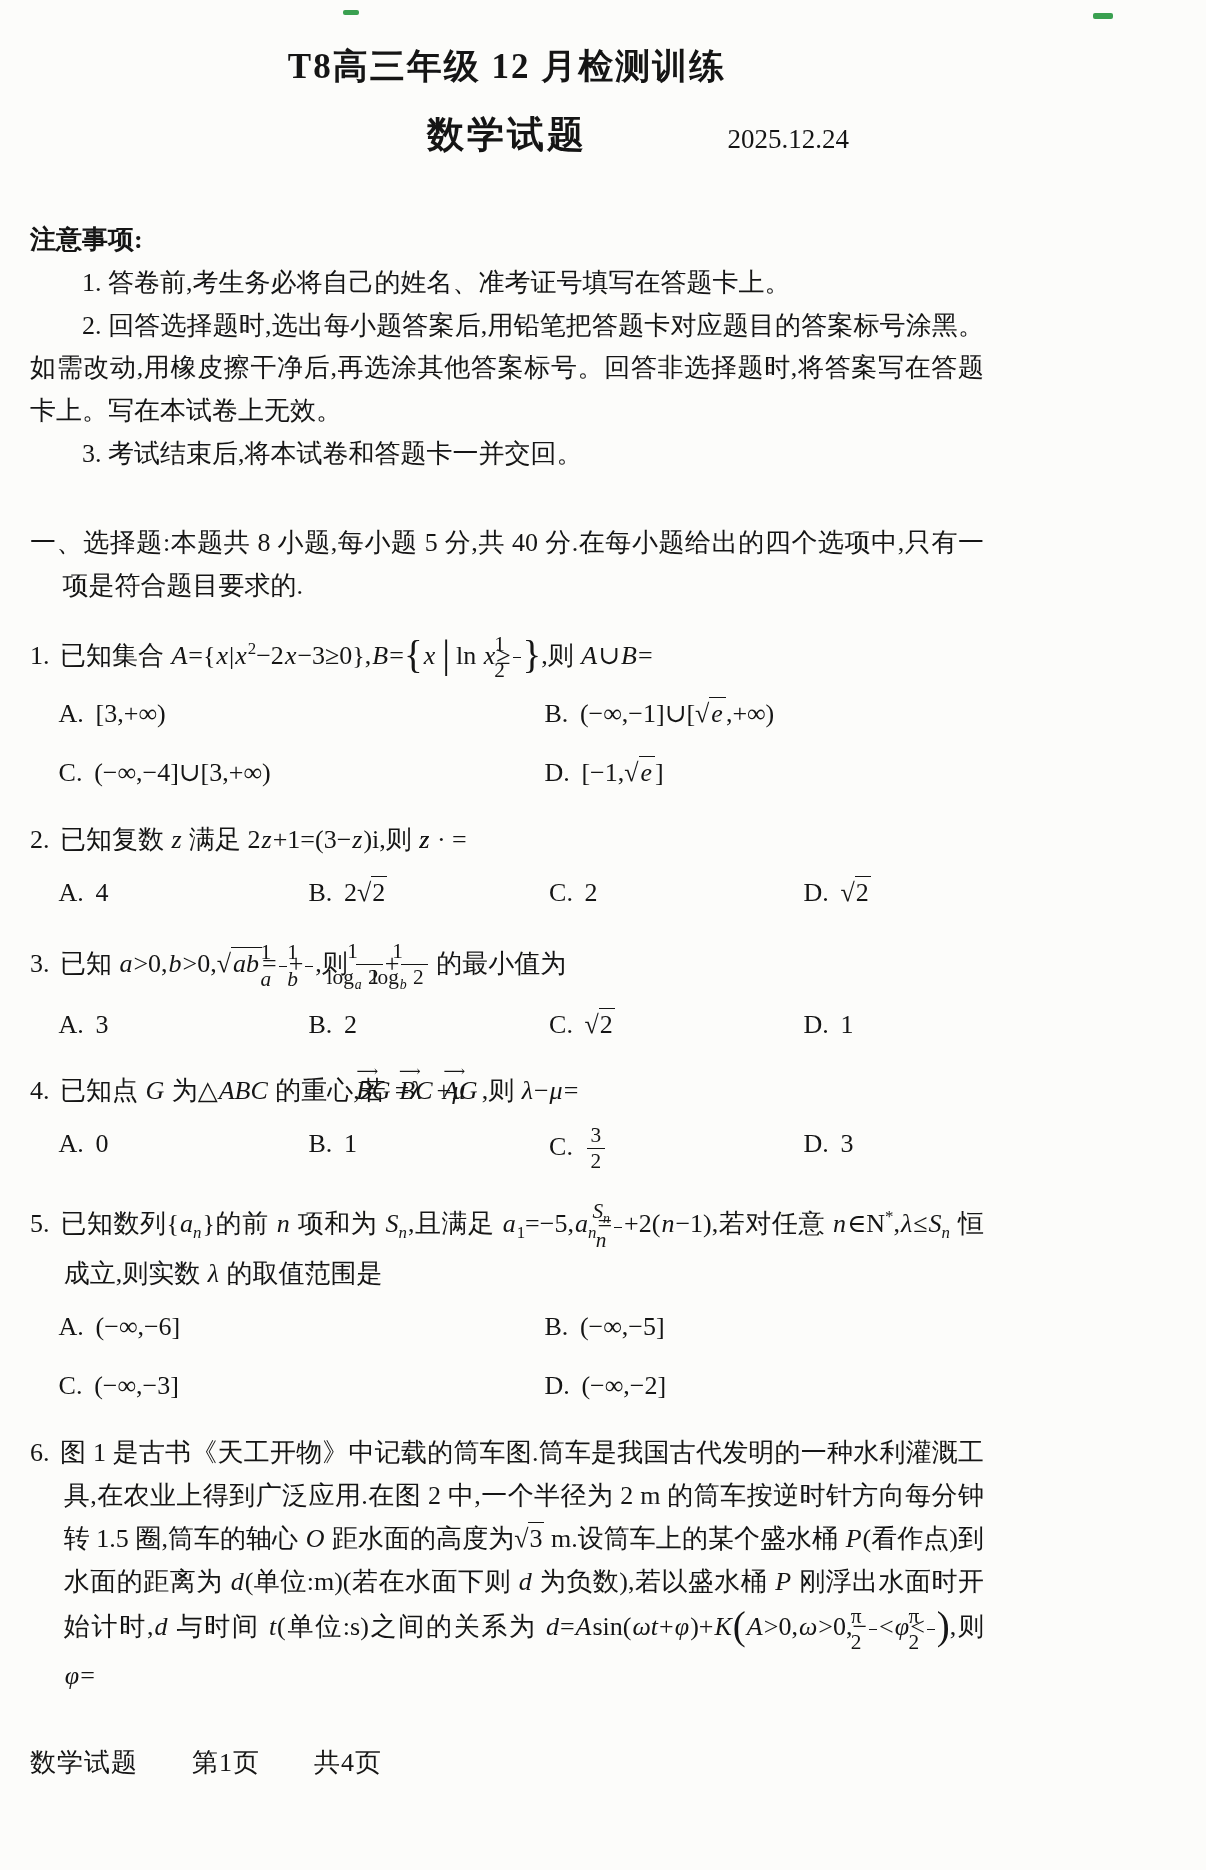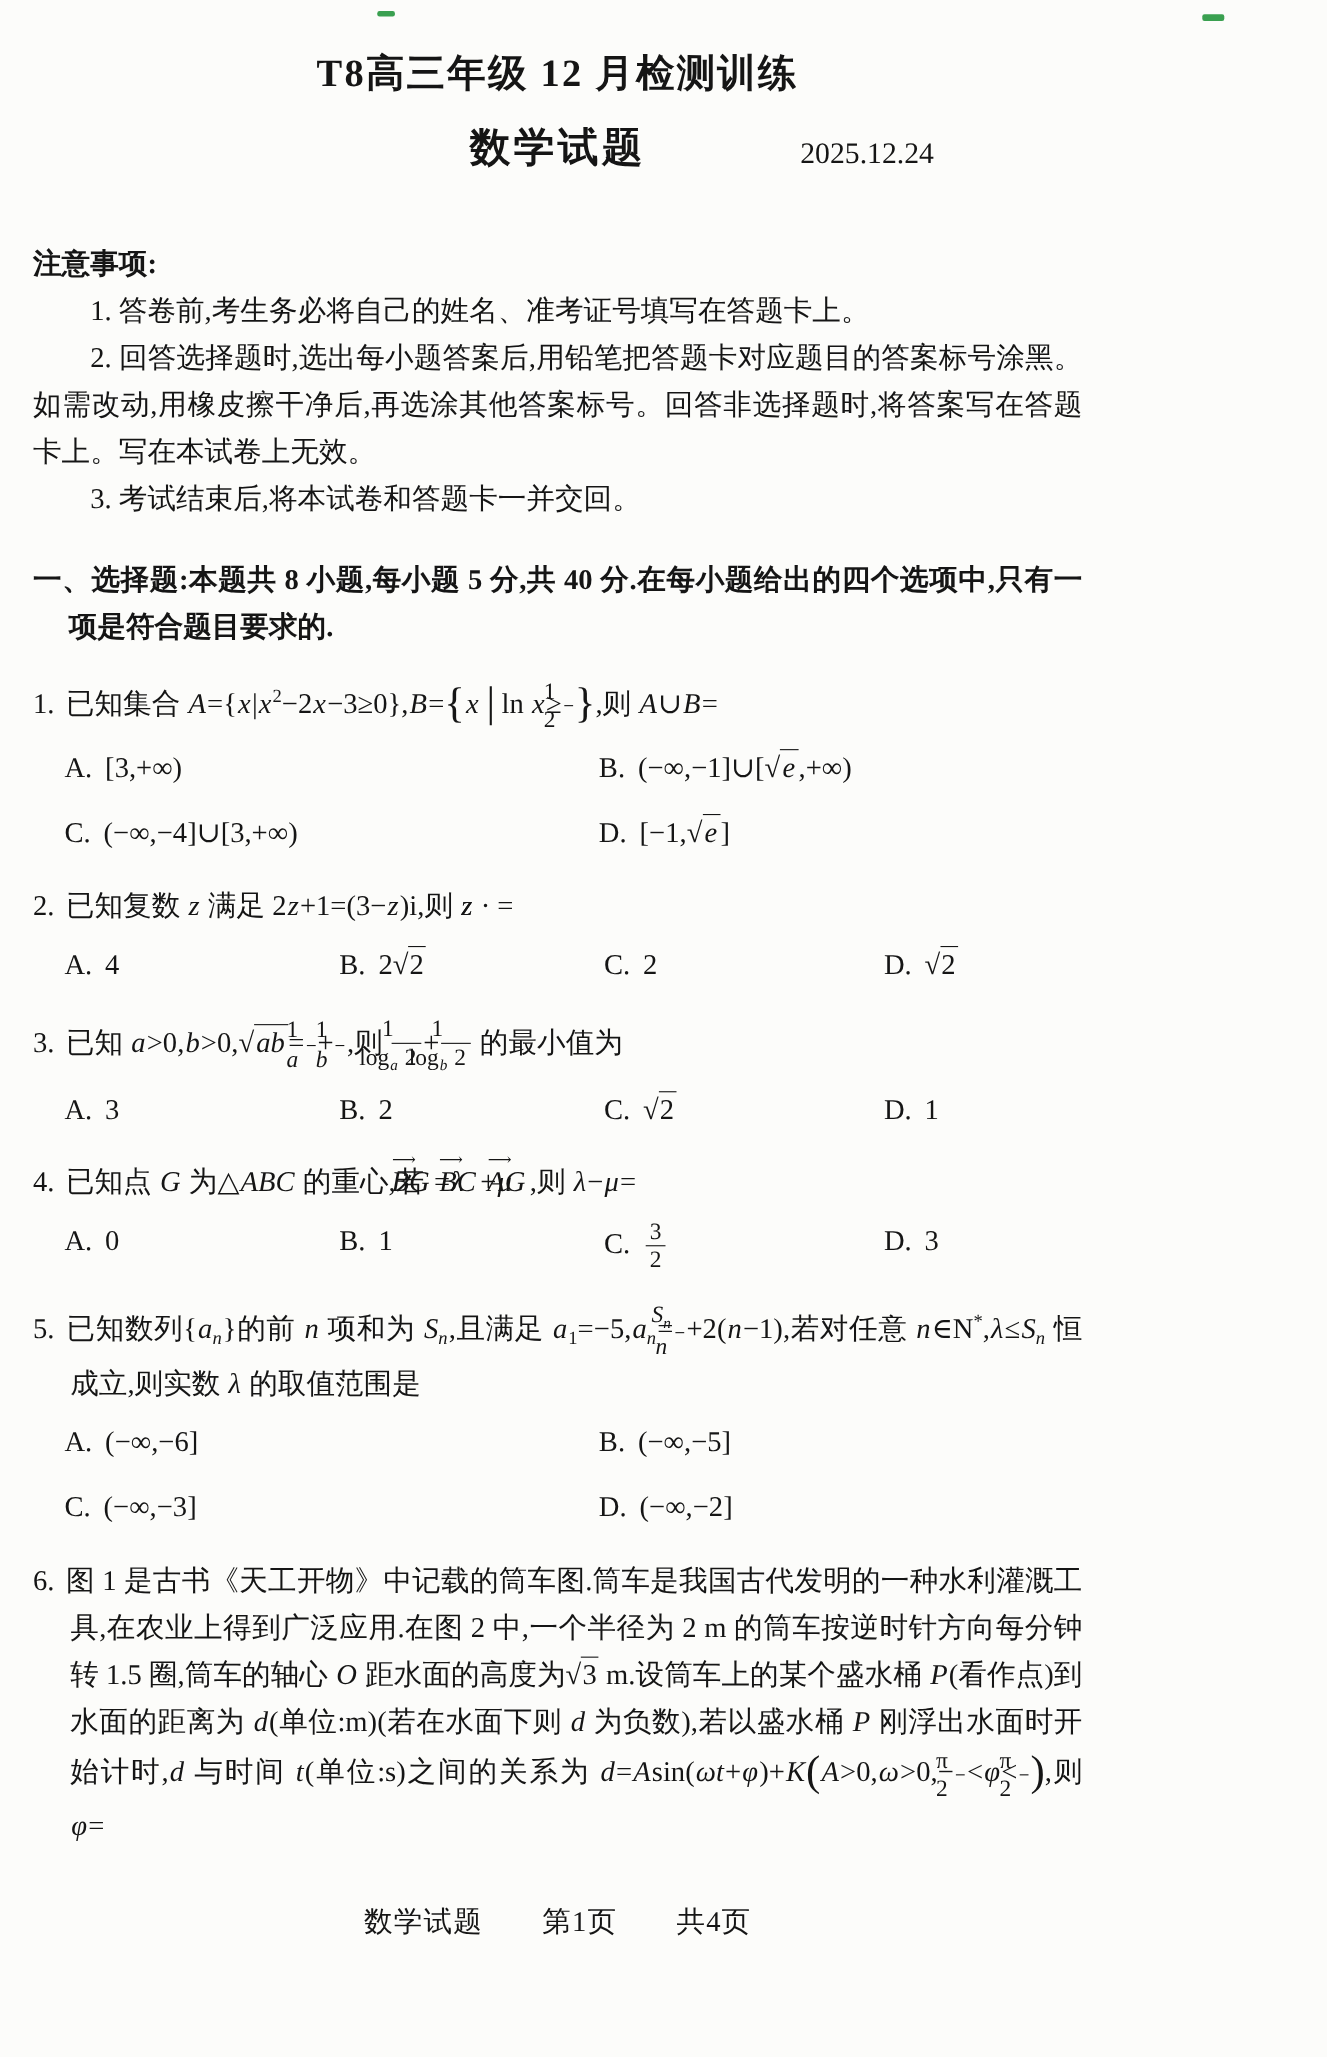--- a/index.html
+++ b/index.html
@@ -29,21 +29,21 @@
   .subject-row { position: relative; text-align: center; margin-top: 8px; }
   .subject { font-size: 37px; font-weight: 700; letter-spacing: 3px; }
   .date { position: absolute; right: 135px; bottom: 3px; font-size: 27px; font-weight: 400; }
   .meta { text-align: center; margin-top: 22px; }
 
   .notice { margin-top: 54px; }
   .notice-heading { font-weight: 700; }
   .notice p { margin: 0; text-indent: 2em; text-align: justify; }
 
   .section-heading {
-    margin-top: 30px; font-weight: 700;
+    margin-top: 46px; font-weight: 400;
     padding-left: 1.25em; text-indent: -1.25em; text-align: justify;
   }
 
   .question { margin-top: 24px; }
   .stem { margin: 0; padding-left: 1.3em; text-indent: -1.3em; text-align: justify; }
   .qnum { margin-right: 0.4em; }
   .options { padding-left: 1.1em; margin-top: 10px; display: grid; row-gap: 16px; }
   .cols4 { grid-template-columns: 27% 26% 27.5% 19.5%; }
   .cols2 { grid-template-columns: 52.5% 47.5%; }
   .opt { white-space: nowrap; }
@@ -64,21 +64,21 @@
   .sq .o { border-top: 1.5px solid #151515; padding: 1px 2px 0 1px; }
   .bar { display: inline-block; border-top: 1.5px solid #151515; line-height: 1.05; padding-top: 1px; }
   .vec { position: relative; display: inline-block; margin: 0 3px; }
   .vec::before {
     content: "⟶"; position: absolute; top: -0.75em; left: 50%;
     transform: translateX(-50%); font-size: 0.58em;
   }
   .big { font-size: 1.5em; line-height: 0; vertical-align: -0.1em; font-weight: 300; }
   .big.mid { margin: 0 6px; }
 
-  .footer { margin-top: 44px; text-align: center; letter-spacing: 1px; }
+  .footer { margin-top: 44px; text-align: left; letter-spacing: 1px; }
 </style>
 </head>
 <body>
 
 <div class="page">
   <div class="scan-mark m1"></div>
   <div class="scan-mark m2"></div>
 
   <h1 class="title">T8高三年级 12 月检测训练</h1>
 

